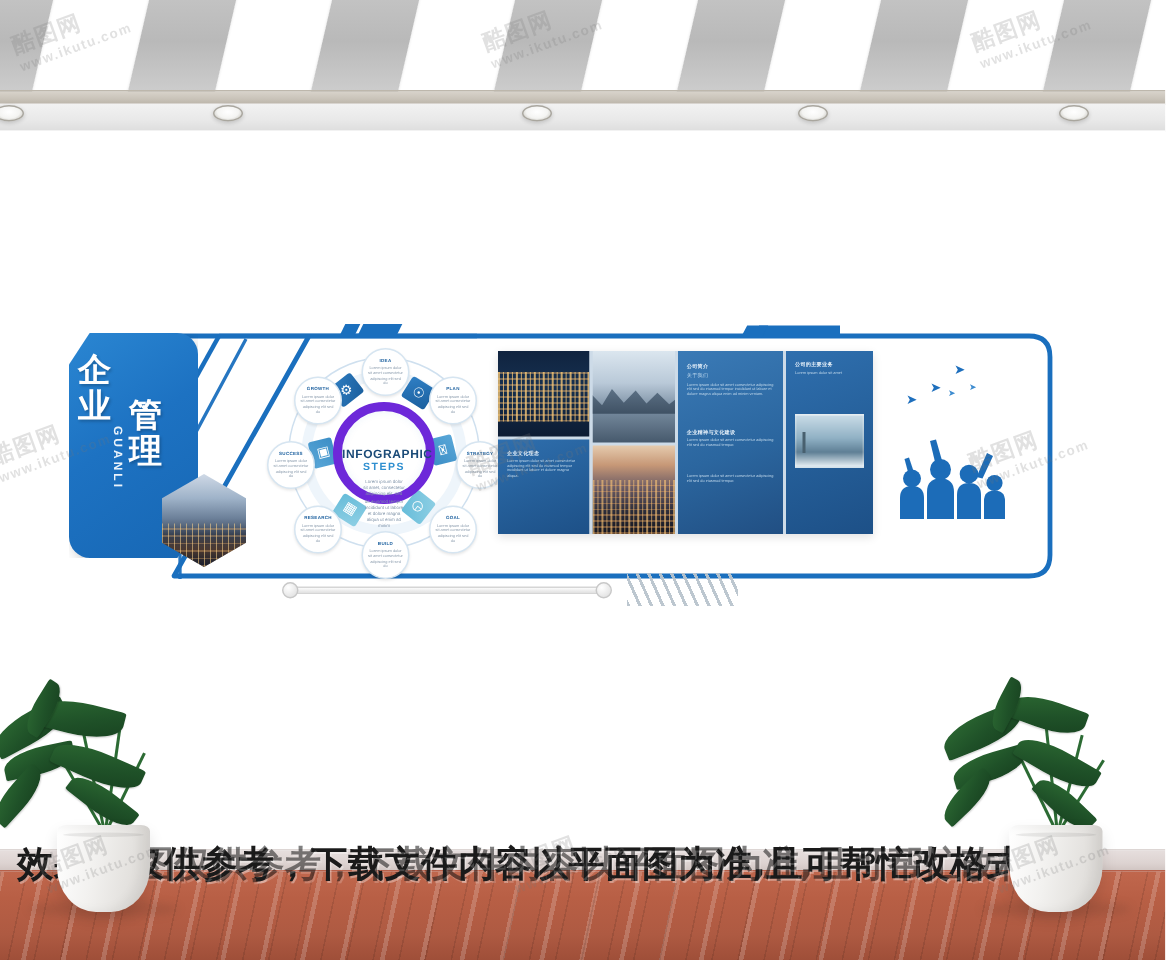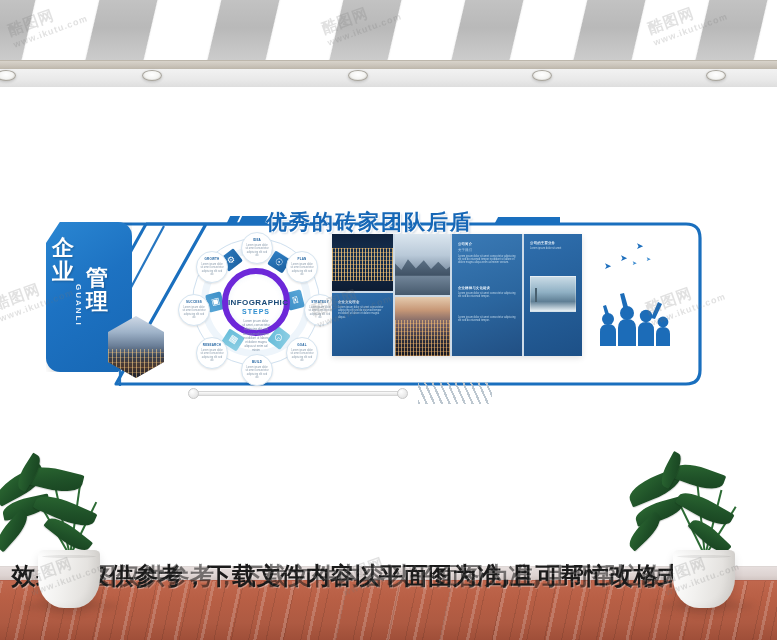--- a/index.html
+++ b/index.html
@@ -235,21 +235,20 @@
     <div class="hexblock">
       <div class="hex-cn1">企业</div>
       <div class="hex-cn2">管理</div>
       <div class="hex-py">GUANLI</div>
     </div>
 
     <div class="photo-hex"></div>
 
     <div class="title-dash l2"></div>
     <div class="title-dash l"></div>
-    <div class="cw-title">优秀的砖家团队后盾</div>
     <div class="title-bracket"></div>
 
     <div class="info">
       <div class="ring-outer"></div>
       <div class="ring-mid"></div>
 
       <div class="chip d" style="left:30px;top:14px;transform:rotate(-38deg)">
           <span class="g">⚙</span>
         </div>
       <div class="chip d" style="left:78px;top:16px;transform:rotate(32deg)">

